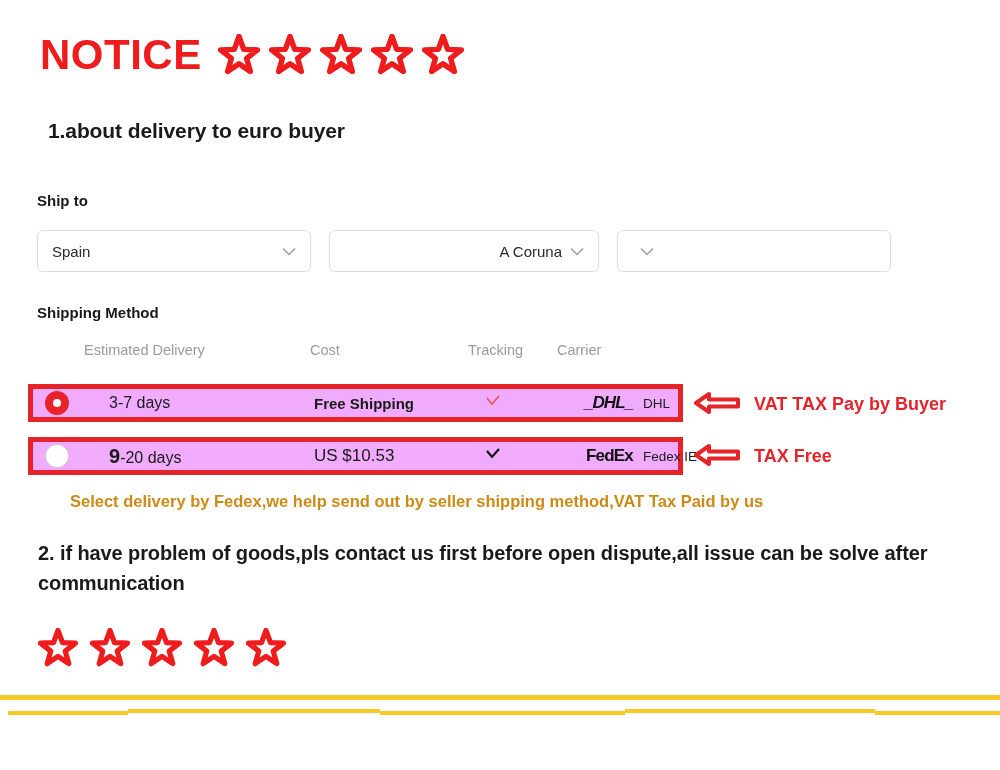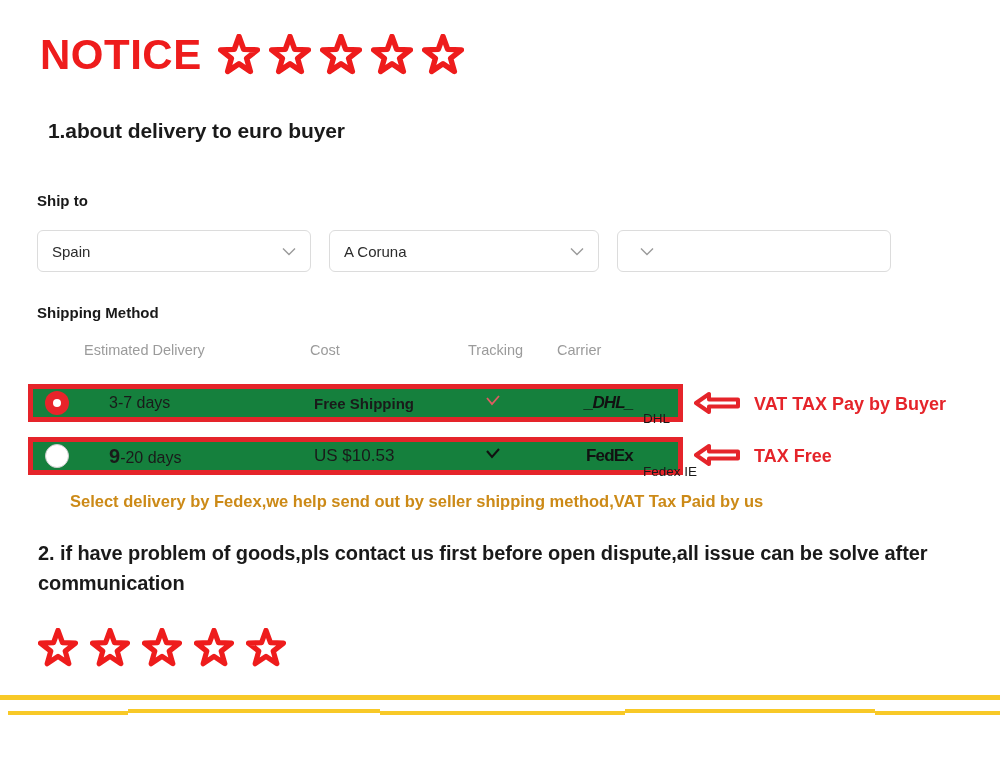--- a/index.html
+++ b/index.html
@@ -80,21 +80,21 @@
     white-space: nowrap;
     overflow: hidden;
   }
   .chev {
     width: 14px;
     height: 9px;
     flex: none;
     margin-left: 8px;
   }
   #select-country { left: 37px;  width: 274px; }
-  #select-region  { left: 329px; width: 270px; }
+  #select-region  { left: 329px; width: 270px; text-align: right; }
   #select-city    { left: 617px; width: 274px; }
 
   
   #shipping-method-label {
     position: absolute;
     left: 37px;
     top: 304px;
     font-size: 15px;
     font-weight: bold;
     color: #191919;
@@ -118,21 +118,21 @@
   .col-carrier   { left: 557px; }
 
   
   .ship-row {
     position: absolute;
     left: 28px;
     width: 655px;
     height: 38px;
     border: 5px solid #E5242A;
     box-sizing: border-box;
-    background: #15803d;
+    background: #f0abfc;
   }
   #ship-row-1 { top: 384px; }
   #ship-row-2 { top: 437px; }
 
   .radio {
     position: absolute;
     left: 12px;
     top: 50%;
     transform: translateY(-50%);
     width: 24px;
@@ -165,21 +165,21 @@
     top: 50%;
     transform: translateY(-50%);
     white-space: nowrap;
   }
   .cell-delivery { left: 76px; font-size: 16px; color: #1a1a1a; }
   .cell-delivery .big-num { font-size: 20px; font-weight: 600; }
   .cell-cost     { left: 281px; font-size: 17px; color: #1a1a1a; }
   #ship-row-1 .cell-cost { font-weight: bold; font-size: 15px; }
   .cell-track    { left: 440px; width: 40px; text-align: center; }
   .cell-logo     { left: 525px; width: 75px; text-align: right; }
-  .cell-carrier  { left: 610px; font-size: 13.5px; color: #1a1a1a; margin-top: 15px; }
+  .cell-carrier  { left: 610px; font-size: 13.5px; color: #1a1a1a; }
 
   .logo-dhl {
     font-family: "Liberation Sans", sans-serif;
     font-weight: bold;
     font-style: italic;
     font-size: 17px;
     letter-spacing: -1px;
     color: #111111;
   }
   .logo-fedex {

